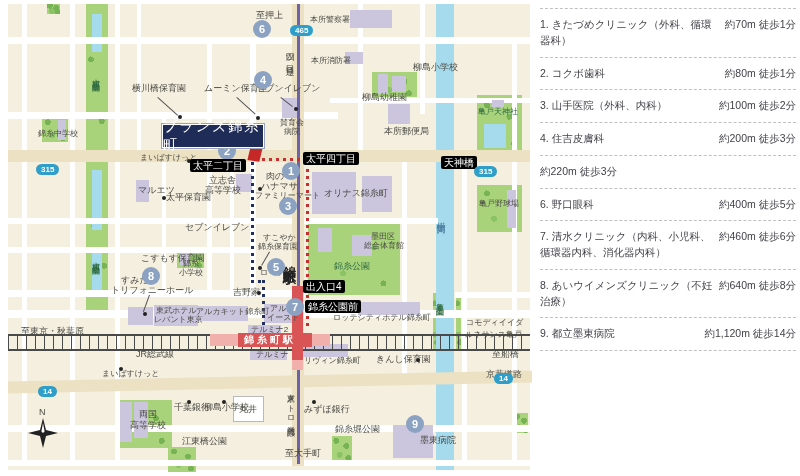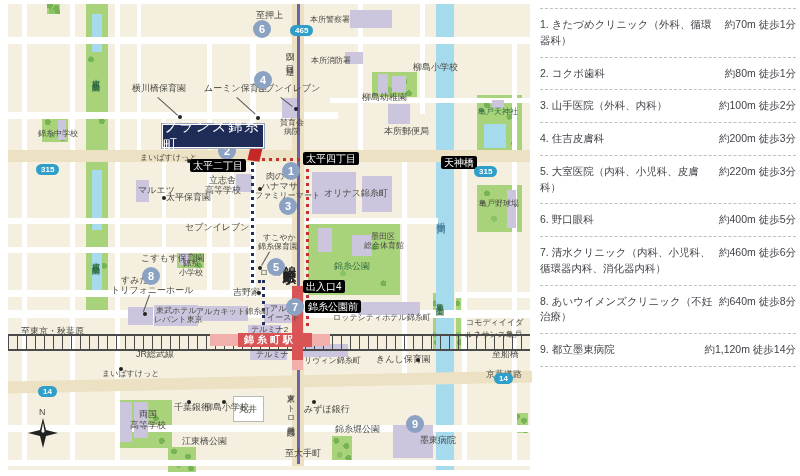--- a/index.html
+++ b/index.html
@@ -292,21 +292,20 @@
       </div>
       <div class="row">
         <span class="fname">3. 山手医院（外科、内科）</span>
         <span class="fdist">約100m 徒歩2分</span>
       </div>
       <div class="row">
         <span class="fname">4. 住吉皮膚科</span>
         <span class="fdist">約200m 徒歩3分</span>
       </div>
       <div class="row">
-        <span class="fname">5. 大室医院（内科、小児科、皮膚科）</span>
         <span class="fdist">約220m 徒歩3分</span>
       </div>
       <div class="row">
         <span class="fname">6. 野口眼科</span>
         <span class="fdist">約400m 徒歩5分</span>
       </div>
       <div class="row">
         <span class="fname">7. 清水クリニック（内科、小児科、循環器内科、消化器内科）</span>
         <span class="fdist">約460m 徒歩6分</span>
       </div>

